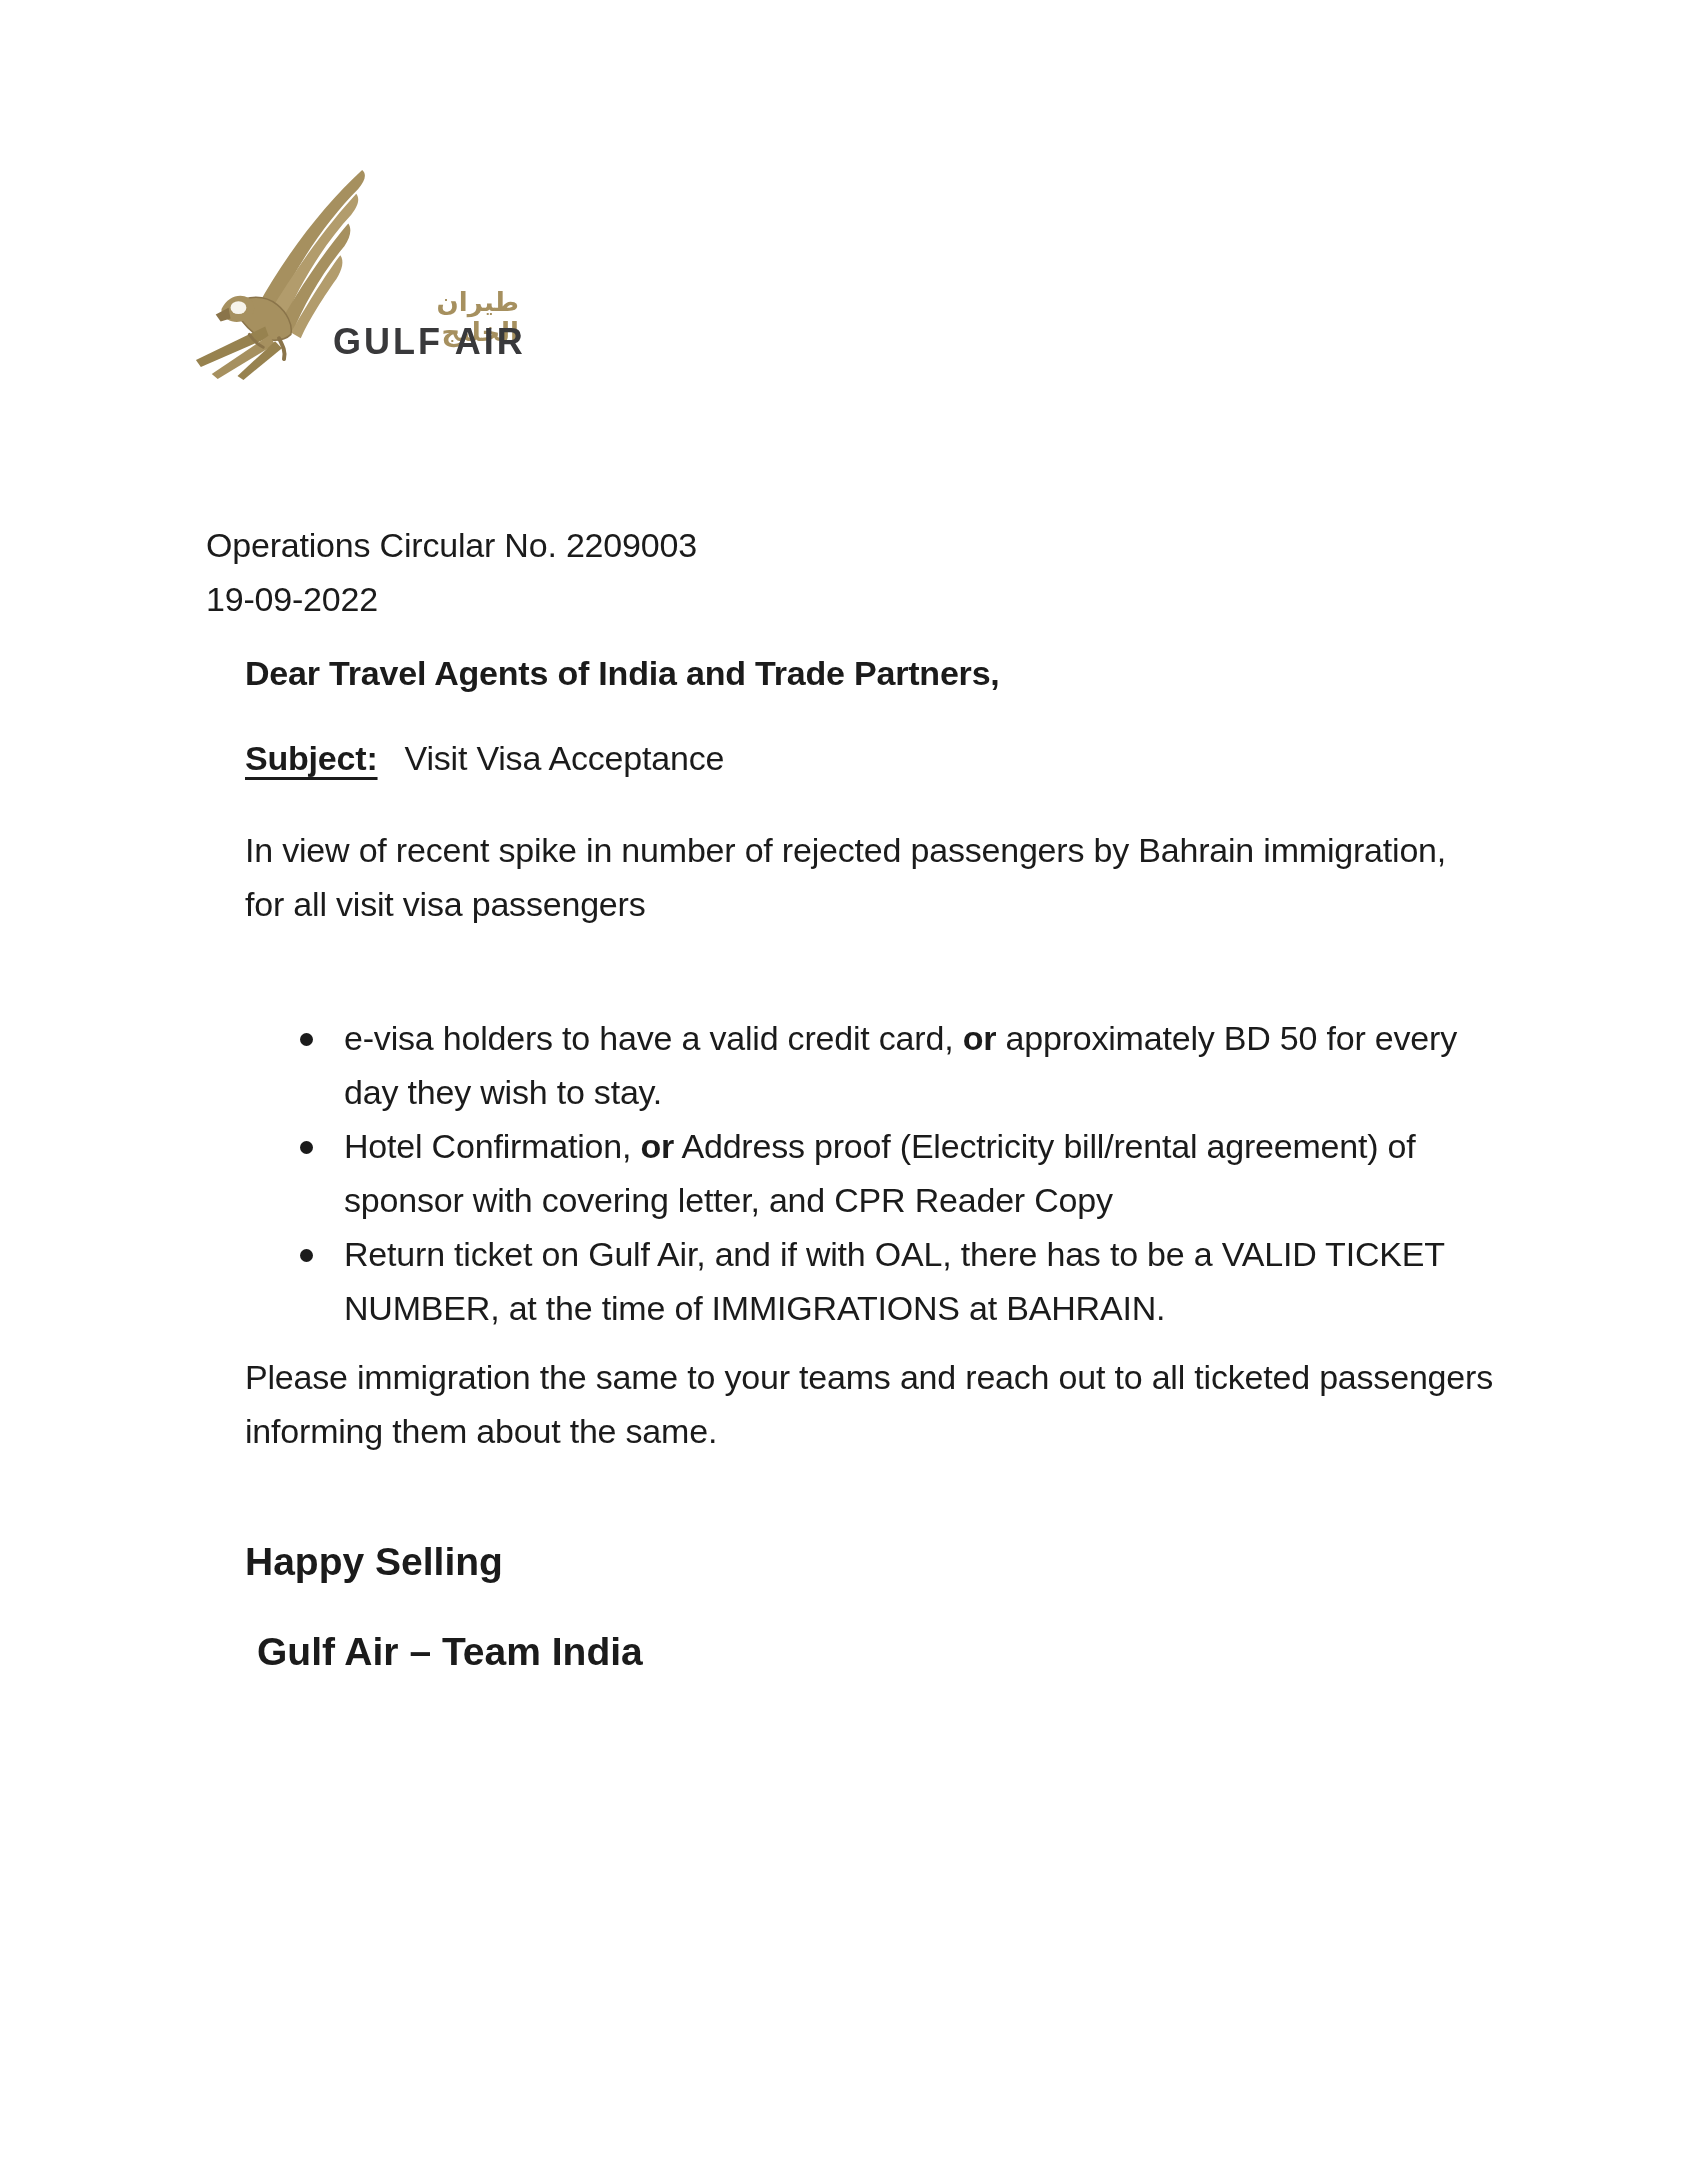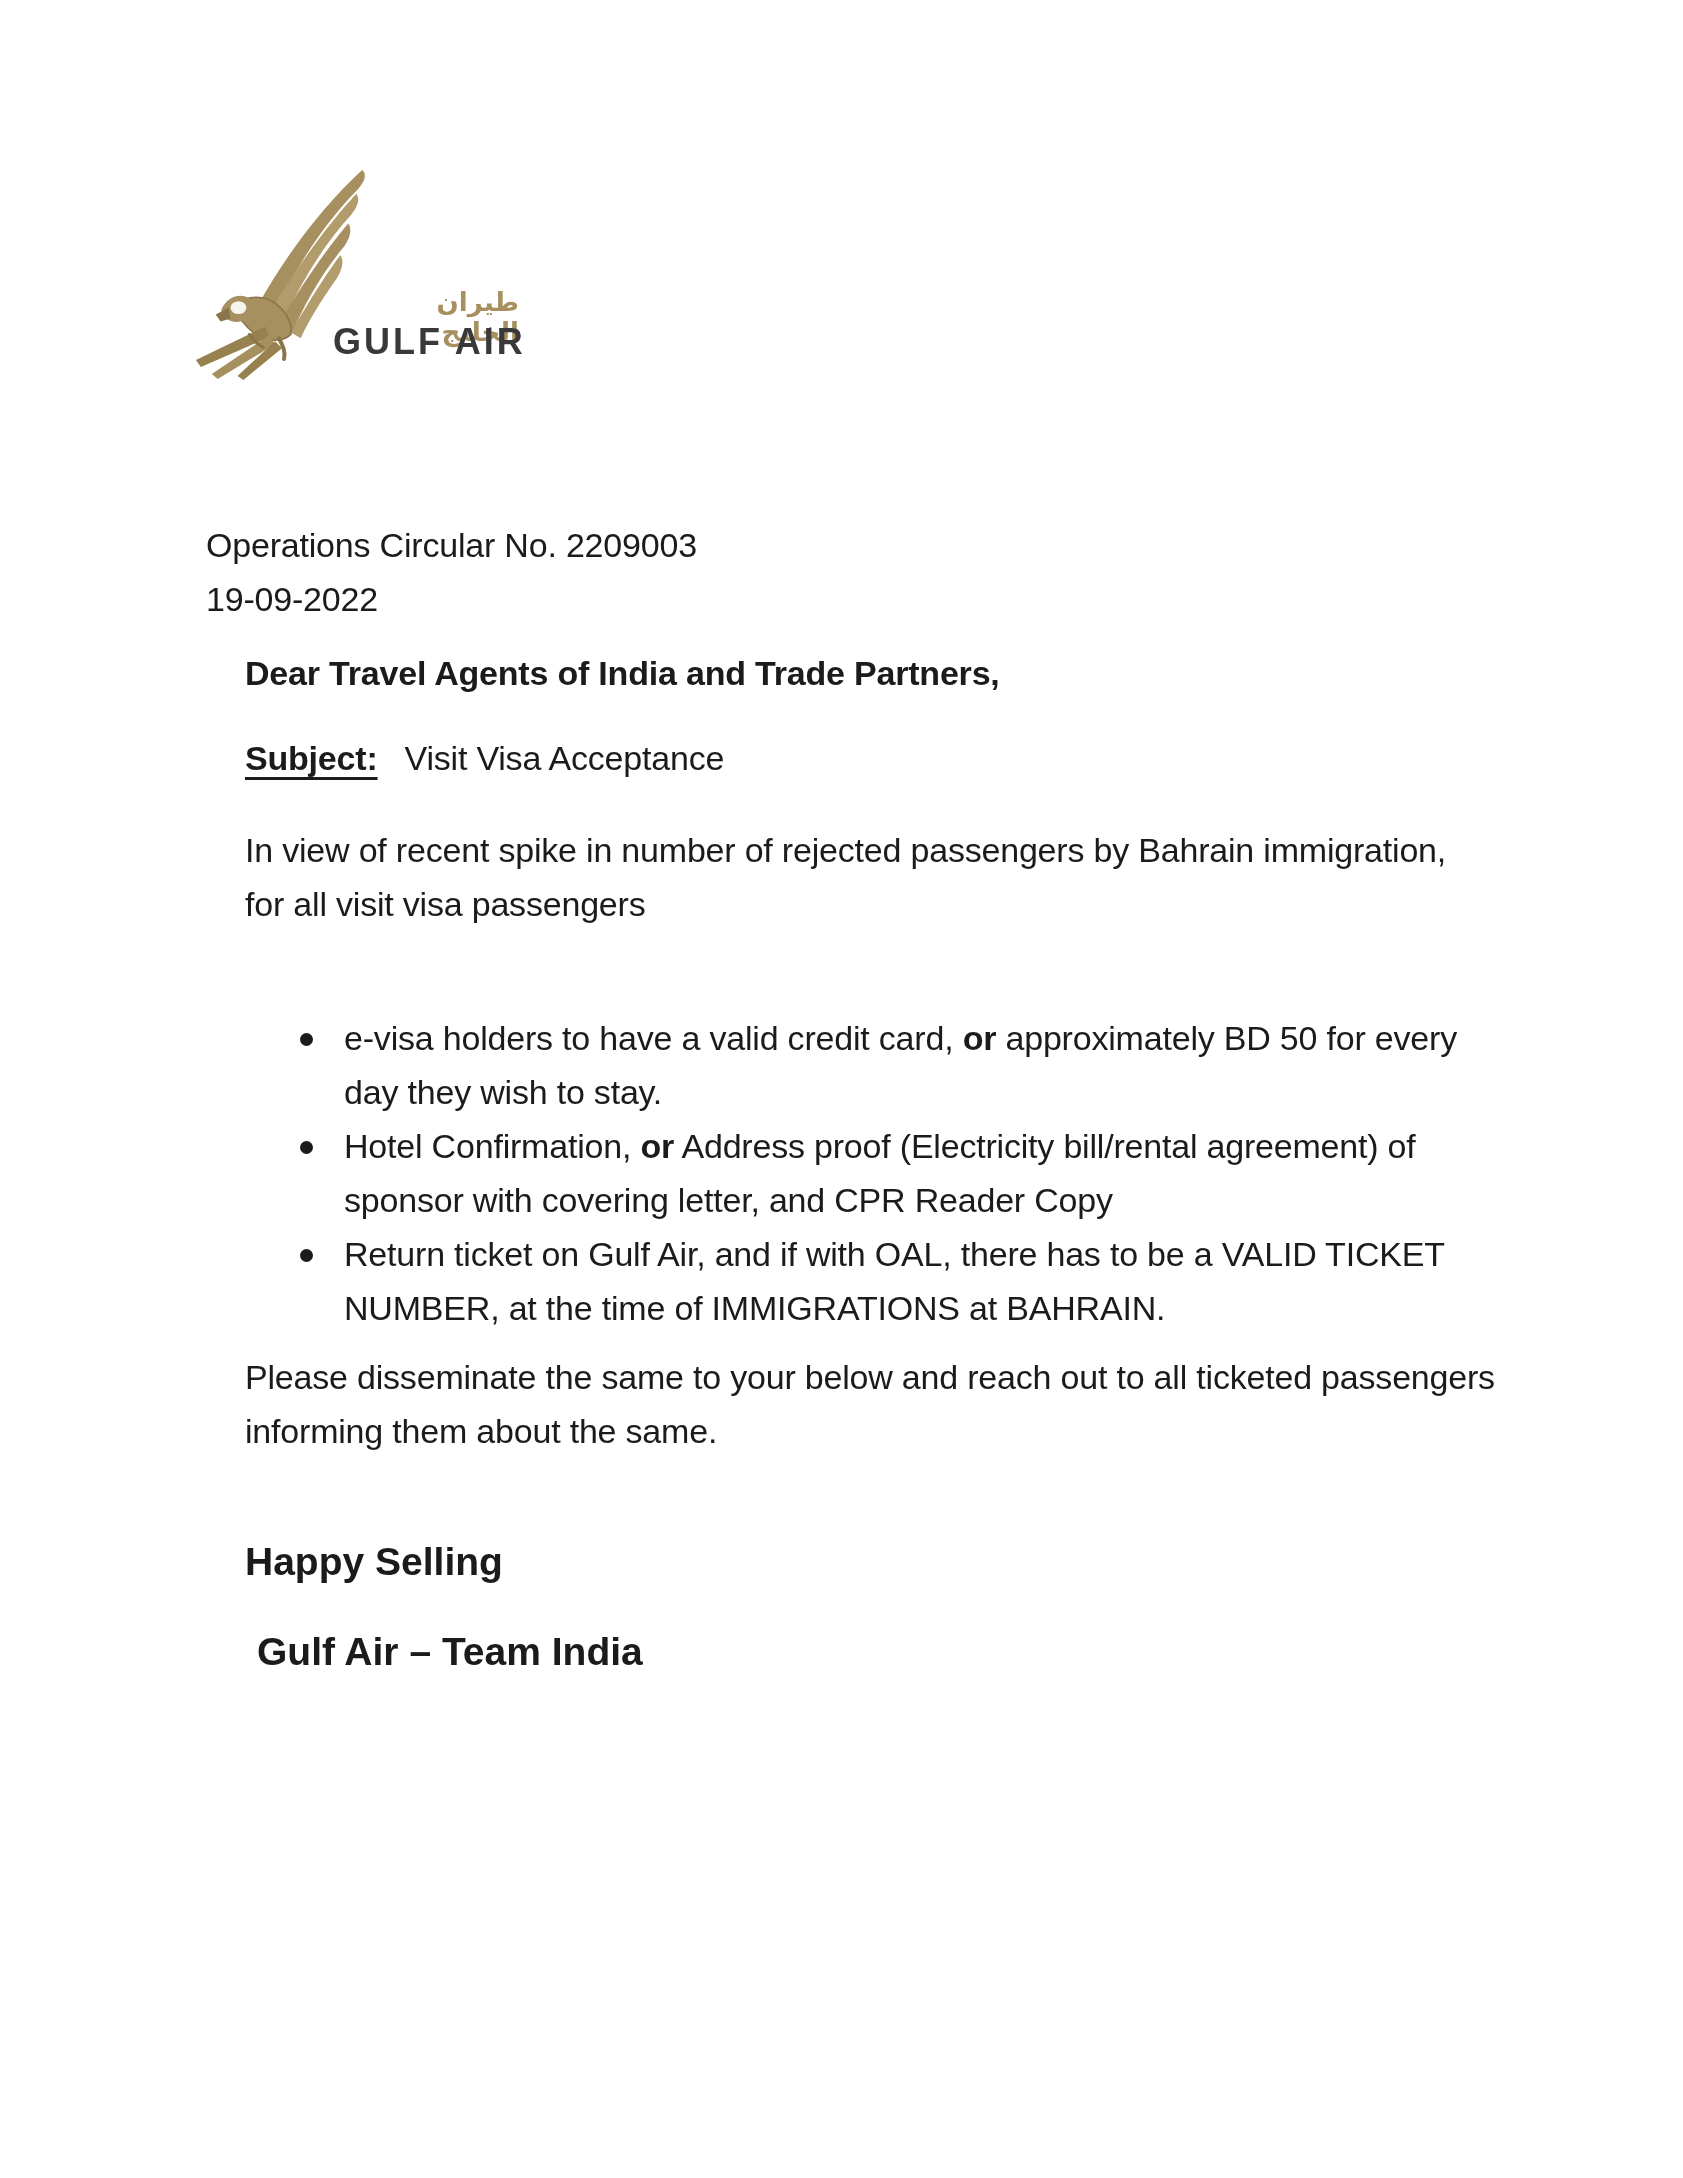--- a/index.html
+++ b/index.html
@@ -131,21 +131,21 @@
     <div class="bullet">
       <span class="bullet-marker"></span>
       <div>
           <div class="line"><span>Return ticket on Gulf Air, and if with OAL, there has to be a VALID TICKET</span></div>
           <div class="line"><span>NUMBER, at the time of IMMIGRATIONS at BAHRAIN.</span></div>
         </div>
     </div>
   </div>
 
   <div class="closing txt">
-      <div class="line">Please disseminate the same to your below and reach out to all ticketed passengers</div>
+      <div class="line">Please immigration the same to your teams and reach out to all ticketed passengers</div>
       <div class="line">informing them about the same.</div>
     </div>
 
   <div class="signoff">Happy Selling</div>
   <div class="signature">Gulf Air – Team India</div>
 
 </div>
 
 
 </body></html>

